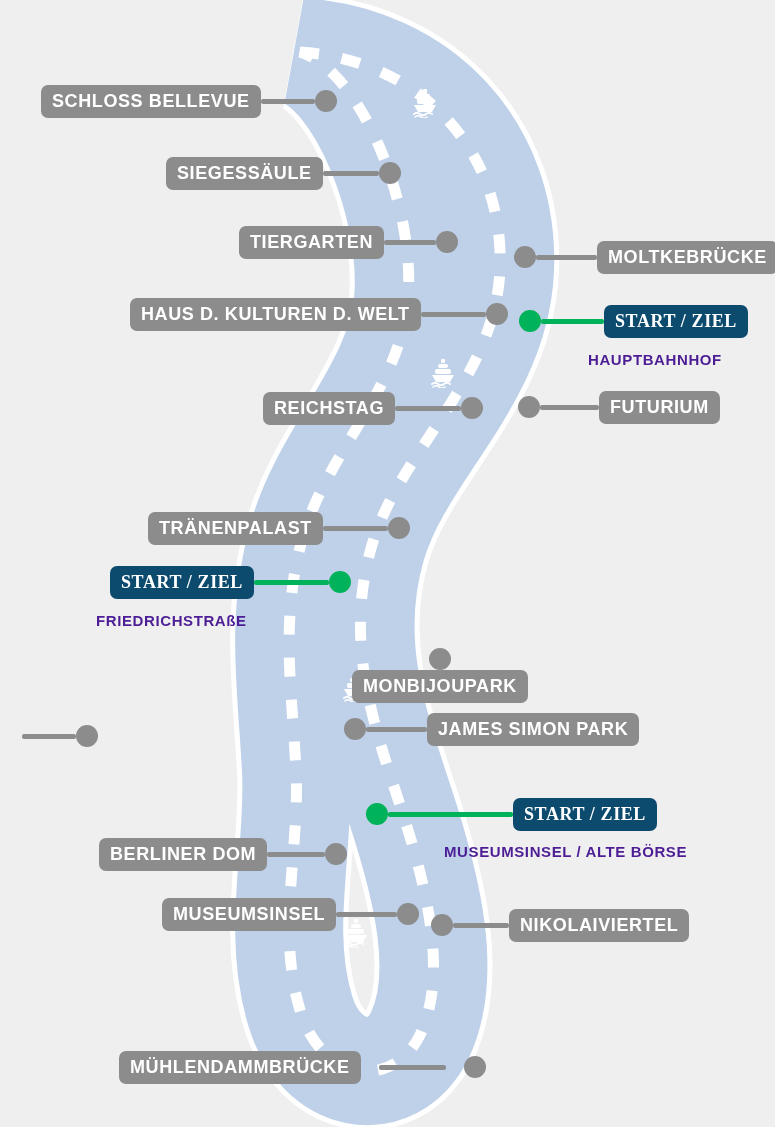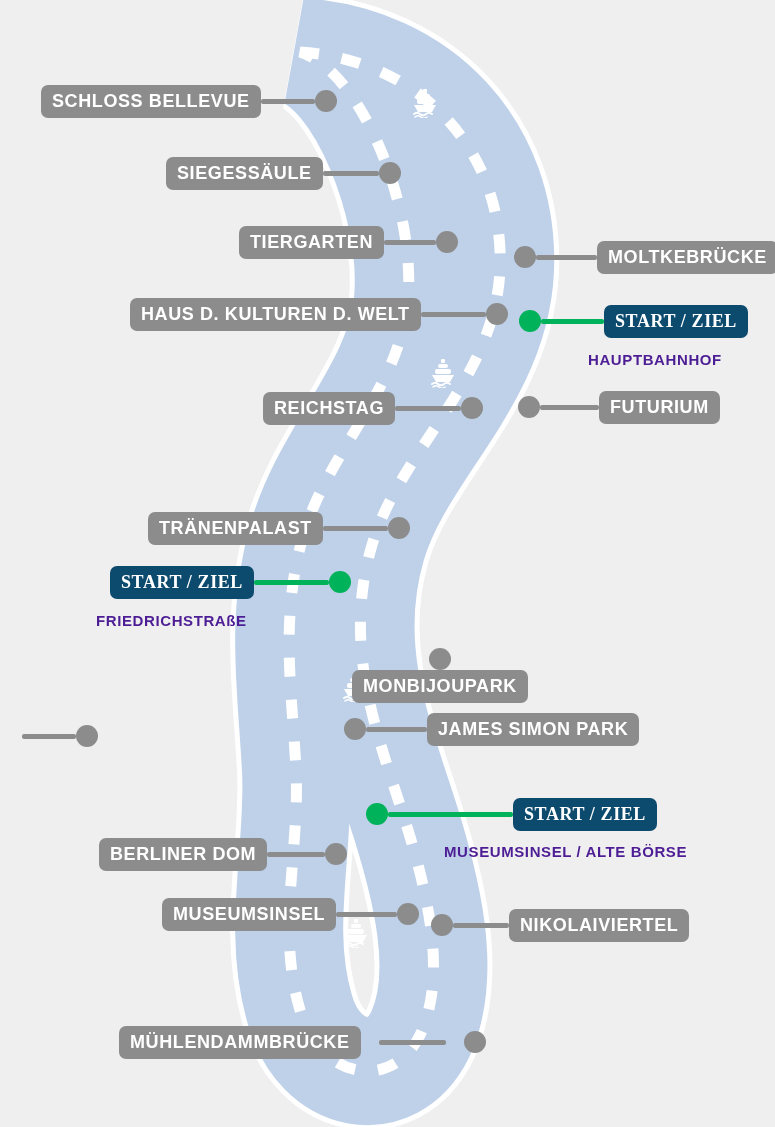--- a/index.html
+++ b/index.html
@@ -246,18 +246,18 @@
     <div class="stop left" style="left: 140px; top: 899px; margin-left: 22px;">
       <div class="pill">MUSEUMSINSEL</div>
       <div class="connector" style="width: 61px;"></div>
       <div class="dot"></div>
     </div>
     <div class="stop right" style="left: 431px; top: 910px;">
       <div class="dot"></div>
       <div class="connector" style="width: 56px;"></div>
       <div class="pill">NIKOLAIVIERTEL</div>
     </div>
-    <div class="stop left" style="left: 119px; top: 1027px; gap: 18px;">
+    <div class="stop left" style="left: 119px; top: 1052px; gap: 18px;">
       <div class="pill">MÜHLENDAMMBRÜCKE</div>
       <div class="connector" style="width: 67px;"></div>
       <div class="dot"></div>
     </div>
   </div>
 
 </body></html>

